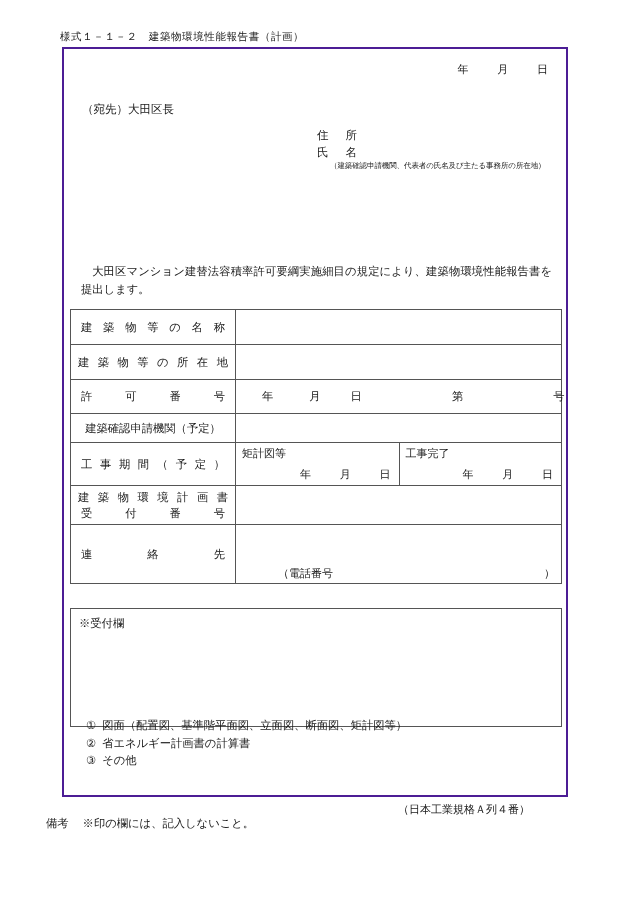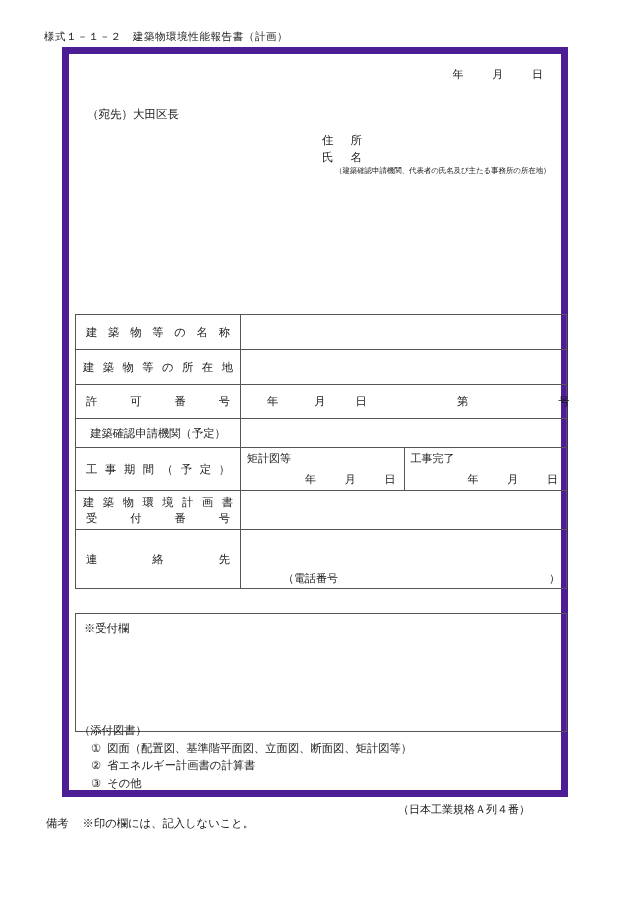--- a/index.html
+++ b/index.html
@@ -12,35 +12,35 @@
     height: 903px;
     position: relative;
     font-family: "Liberation Serif", "DejaVu Serif", serif;
     color: #1a1a1a;
     overflow: hidden;
   }
 
   
   .form-number {
     position: absolute;
-    left: 44px;
+    left: 60px;
     top: 30px;
     font-size: 10.5px;
     letter-spacing: 0.6px;
     white-space: nowrap;
   }
 
   
   .page-frame {
     position: absolute;
     left: 62px;
     top: 47px;
     width: 506px;
     height: 750px;
-    border: 7px solid #4c1d95;
+    border: 2px solid #4c1d95;
     box-sizing: border-box;
   }
 
   
   .date-line {
     position: absolute;
     right: 18px;
     top: 13px;
     font-size: 11px;
     white-space: nowrap;
@@ -276,20 +276,21 @@
       <span class="k2">所</span>
     </div>
     <div class="row">
       <span class="k1">氏</span>
       <span class="k2">名</span>
     </div>
     <div class="note">（建築確認申請機関、代表者の氏名及び主たる事務所の所在地）</div>
   </div>
 
 
+  <div class="intro"><span class="indent"></span><span>大田区マンション建替法容積率許可要綱実施細目の規定により、建築物環境性能報告書を提出します。</span></div>
 
   <table class="main-table">
     <tbody>
       <tr class="r-name">
         <td class="label">
           <div class="lbl-spread">
             <span>建</span>
             <span>築</span>
             <span>物</span>
             <span>等</span>
@@ -421,21 +422,20 @@
         </td>
       </tr>
     </tbody>
   </table>
 
   <div class="reception-box">
     <div class="reception-label">※受付欄</div>
   </div>
 
   <div class="attachments">
-    <div class="head">（添付図書）</div>
     <div class="item">
       <span class="num">①</span><span>図面（配置図、基準階平面図、立面図、断面図、矩計図等）</span>
     </div>
     <div class="item">
       <span class="num">②</span><span>省エネルギー計画書の計算書</span>
     </div>
     <div class="item">
       <span class="num">③</span><span>その他</span>
     </div>
   </div>

